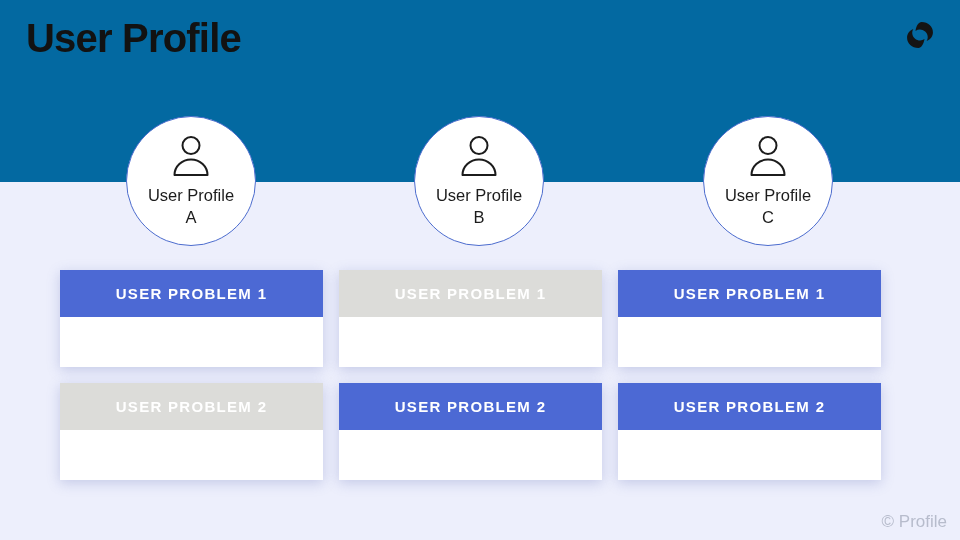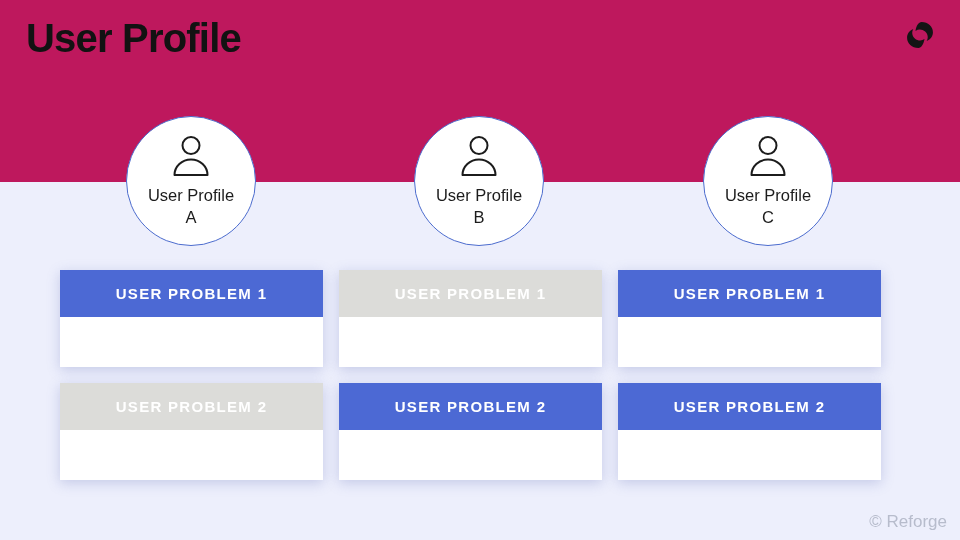--- a/index.html
+++ b/index.html
@@ -5,21 +5,21 @@
   * { margin: 0; padding: 0; box-sizing: border-box; }
   html, body { width: 960px; height: 540px; overflow: hidden; }
   body {
     font-family: "Liberation Sans", "DejaVu Sans", sans-serif;
     background: #ffffff;
   }
   .slide {
     position: relative;
     width: 960px;
     height: 540px;
-    background: #be185d;
+    background: #0369a1;
   }
   .band {
     position: absolute;
     left: 0; right: 0;
     top: 182px; bottom: 0;
     background: #edeffc;
   }
   .slide-title {
     position: absolute;
     left: 26px;
@@ -176,14 +176,14 @@
     <div class="card">
       <div class="card-header active">USER PROBLEM 2</div>
       <div class="card-body"></div>
     </div>
     <div class="card">
       <div class="card-header active">USER PROBLEM 2</div>
       <div class="card-body"></div>
     </div>
   </div>
 
-  <div class="watermark">© Reforge</div>
+  <div class="watermark">© Profile</div>
 </div>
 
 </body></html>

